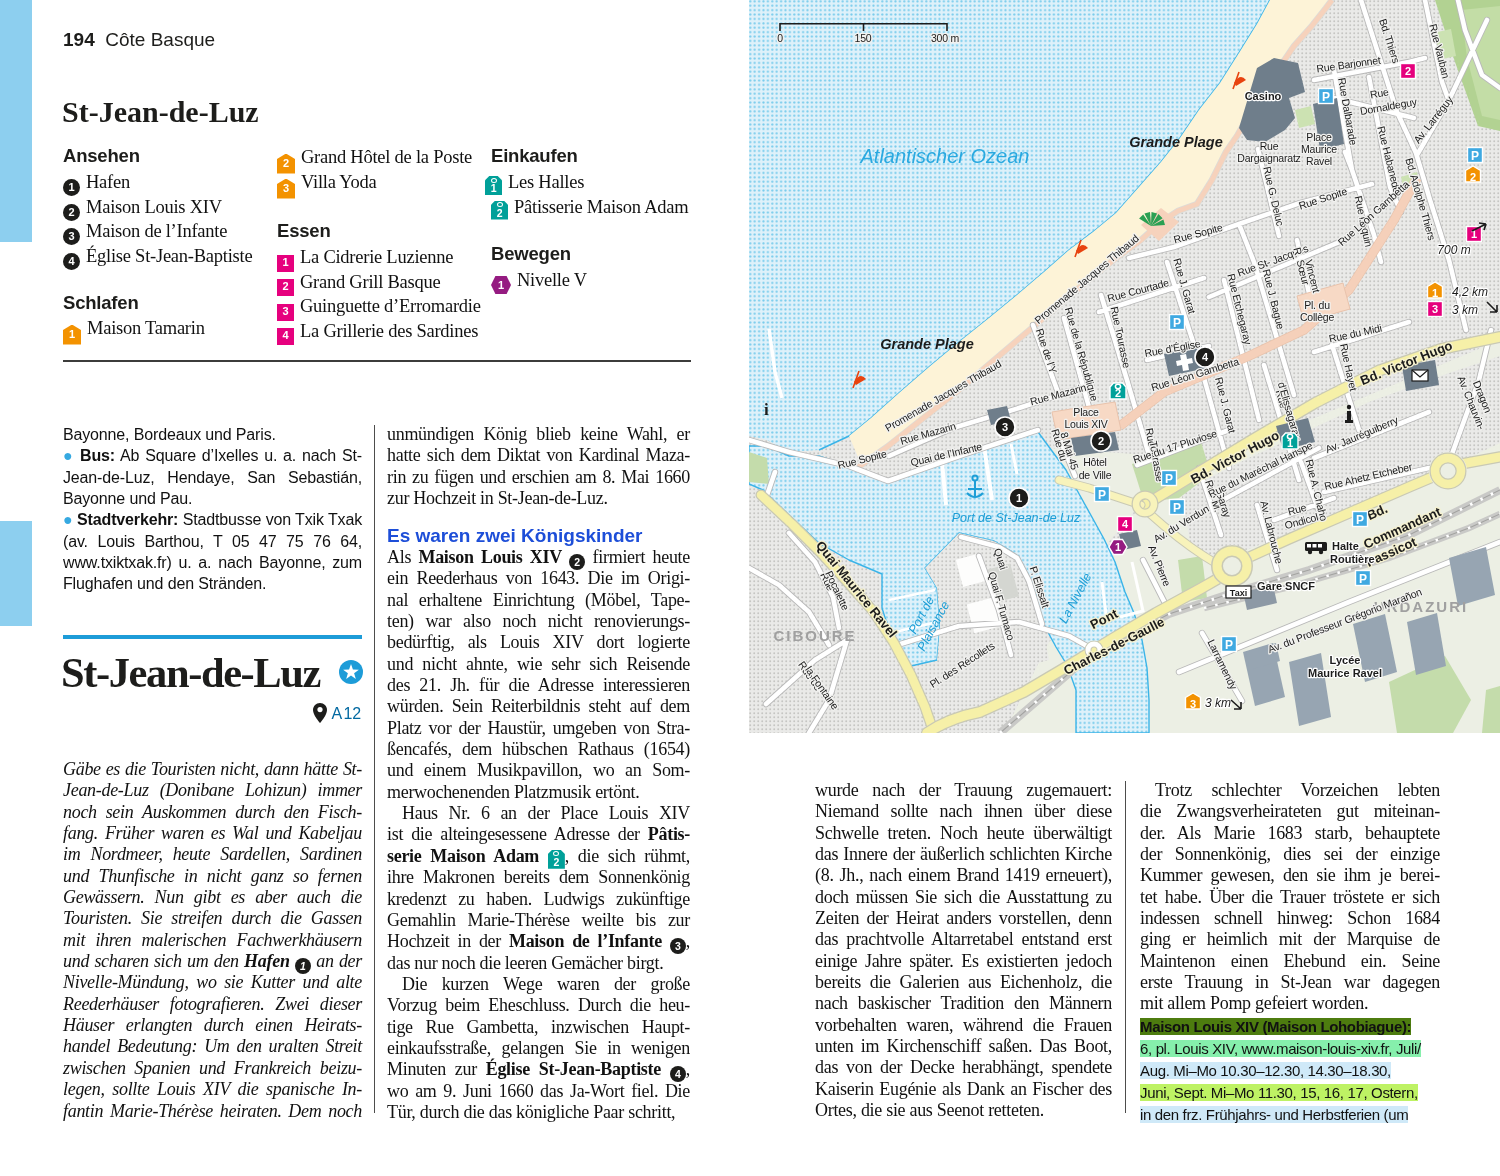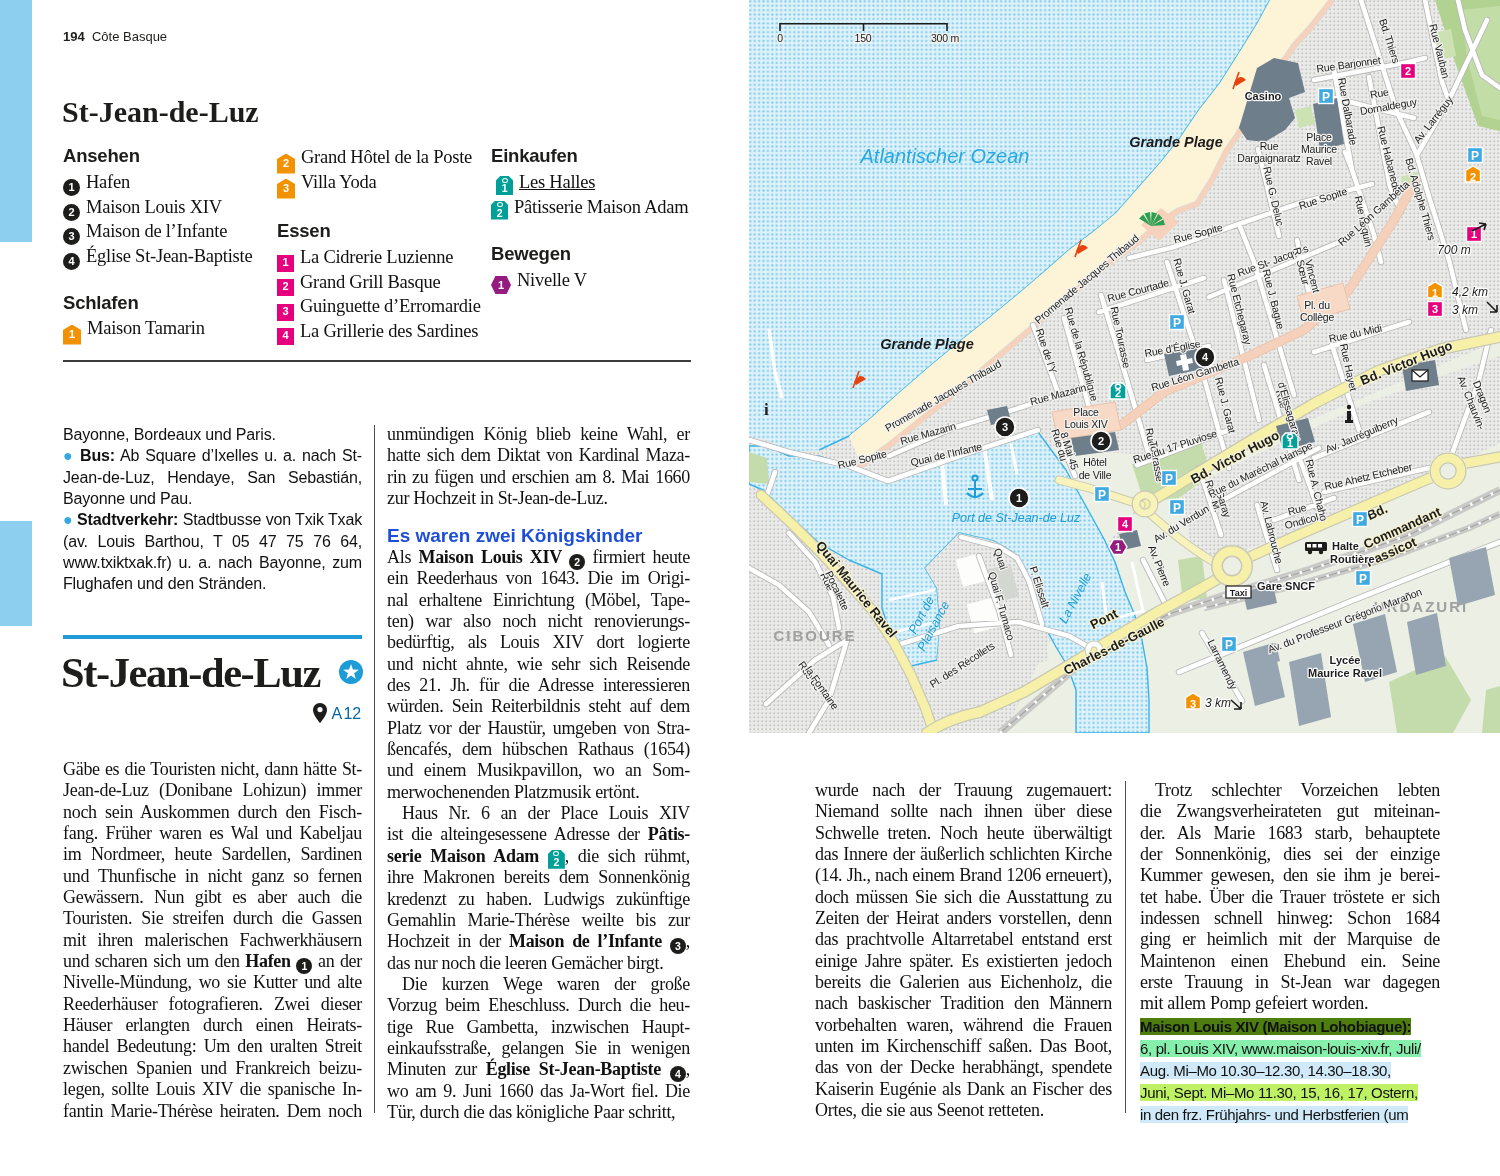--- a/index.html
+++ b/index.html
@@ -19,21 +19,21 @@
 .hd{font-weight:bold;font-size:18.5px;letter-spacing:-0.2px;color:#1d1d1b;}
 .leg{position:absolute;font-family:"Liberation Serif",serif;font-size:18.5px;letter-spacing:-0.25px;color:#111;white-space:nowrap;}
 .leg .mk,.leg .mko,.leg .mkp,.leg .mkh,.leg .bag{margin-right:6px;}
 </style></head>
 <body>
 
 <div class="abs" style="left:0;top:0;width:32px;height:242px;background:#8dcfef;"></div>
 
 <div class="abs" style="left:0;top:521px;width:32px;height:105px;background:#8dcfef;"></div>
 
-<div class="abs" style="left:63px;top:29px;font-size:13px;color:#1d1d1b;"><b>194</b>&nbsp; Côte Basque</div>
+<div class="abs" style="left:63px;top:29px;font-size:19px;color:#1d1d1b;"><b>194</b>&nbsp; Côte Basque</div>
 
 <div class="abs ser" style="left:62px;top:95px;font-size:30px;font-weight:bold;color:#1d1d1b;">St-Jean-de-Luz</div>
 
 <div class="abs hd" style="left:63px;top:145px;">Ansehen</div>
 
 <div class="leg" style="left:63px;top:172px;"><span class="mk">1</span>Hafen</div>
 
 <div class="leg" style="left:63px;top:196.5px;"><span class="mk">2</span>Maison Louis XIV</div>
 
 <div class="leg" style="left:63px;top:221px;"><span class="mk">3</span>Maison de l’Infante</div>
@@ -53,21 +53,21 @@
 <div class="leg" style="left:277px;top:247px;"><span class="mkp">1</span>La Cidrerie Luzienne</div>
 
 <div class="leg" style="left:277px;top:271.5px;"><span class="mkp">2</span>Grand Grill Basque</div>
 
 <div class="leg" style="left:277px;top:296px;"><span class="mkp">3</span>Guinguette d’Erromardie</div>
 
 <div class="leg" style="left:277px;top:320.5px;"><span class="mkp">4</span>La Grillerie des Sardines</div>
 
 <div class="abs hd" style="left:491px;top:145px;">Einkaufen</div>
 
-<div class="leg" style="left:496px;top:172px;text-decoration:underline;"><span class="bag">1</span>Les Halles</div>
+<div class="leg" style="left:485px;top:172px;"><span class="bag">1</span>Les Halles</div>
 
 <div class="leg" style="left:491px;top:196.5px;"><span class="bag">2</span>Pâtisserie Maison Adam</div>
 
 <div class="abs hd" style="left:491px;top:243px;">Bewegen</div>
 
 <div class="leg" style="left:491px;top:270px;"><span class="mkh">1</span>Nivelle V</div>
 
 <div class="abs" style="left:63px;top:360px;width:628px;height:1.5px;background:#3c3c3b;"></div>
 
 <div class="abs" style="left:374px;top:425px;width:1.3px;height:688px;background:#4d4d4c;"></div>
@@ -94,21 +94,21 @@
     <path d="M13.5 4.5l2.16 6.3 6.66.14-5.31 4.02 1.93 6.37-5.44-3.84-5.44 3.84 1.93-6.37-5.31-4.02 6.66-.14z" fill="#fff"></path>
   </svg>
 
 <div class="abs" style="left:313px;top:703px;width:50px;">
 <svg width="14" height="20" viewBox="0 0 14 20" style="vertical-align:-4px;">
       <path d="M7 0C3.1 0 0 3.1 0 7c0 5.2 7 13 7 13s7-7.8 7-13C14 3.1 10.9 0 7 0z" fill="#1d1d1b"></path>
       <circle cx="7" cy="6.6" r="2.6" fill="#fff"></circle>
     </svg>
 <span style="font-weight:normal;font-size:16px;color:#0369a1;">A 12</span></div>
 
-<div class="col ser ser18" style="left:63px;top:759px;width:299px;">
+<div class="col ser ser18" style="left:63px;top:759px;width:299px;font-style:italic;">
 <div class="ln">Gäbe es die Touristen nicht, dann hätte St-</div>
 <div class="ln">Jean-de-Luz (Donibane Lohizun) immer</div>
 <div class="ln">noch sein Auskommen durch den Fisch-</div>
 <div class="ln">fang. Früher waren es Wal und Kabeljau</div>
 <div class="ln">im Nordmeer, heute Sardellen, Sardinen</div>
 <div class="ln">und Thunfische in nicht ganz so fernen</div>
 <div class="ln">Gewässern. Nun gibt es aber auch die</div>
 <div class="ln">Touristen. Sie streifen durch die Gassen</div>
 <div class="ln">mit ihren malerischen Fachwerkhäusern</div>
 <div class="ln">und scharen sich um den <b>Hafen</b> <span class="mk" style="width:16px;height:16px;line-height:16px;font-size:10.5px;">1</span> an der</div>
@@ -158,21 +158,21 @@
 <div class="ln">Minuten zur <b>Église St-Jean-Baptiste</b> <span class="mk" style="width:16px;height:16px;line-height:16px;font-size:10.5px;">4</span>,</div>
 <div class="ln">wo am 9. Juni 1660 das Ja-Wort fiel. Die</div>
 <div class="ln end">Tür, durch die das königliche Paar schritt,</div>
 </div>
 
 <div class="col ser ser18" style="left:815px;top:780px;width:297px;">
 <div class="ln">wurde nach der Trauung zugemauert:</div>
 <div class="ln">Niemand sollte nach ihnen über diese</div>
 <div class="ln">Schwelle treten. Noch heute überwältigt</div>
 <div class="ln">das Innere der äußerlich schlichten Kirche</div>
-<div class="ln">(14. Jh., nach einem Brand 1206 erneuert),</div>
+<div class="ln">(8. Jh., nach einem Brand 1419 erneuert),</div>
 <div class="ln">doch müssen Sie sich die Ausstattung zu</div>
 <div class="ln">Zeiten der Heirat anders vorstellen, denn</div>
 <div class="ln">das prachtvolle Altarretabel entstand erst</div>
 <div class="ln">einige Jahre später. Es existierten jedoch</div>
 <div class="ln">bereits die Galerien aus Eichenholz, die</div>
 <div class="ln">nach baskischer Tradition den Männern</div>
 <div class="ln">vorbehalten waren, während die Frauen</div>
 <div class="ln">unten im Kirchenschiff saßen. Das Boot,</div>
 <div class="ln">das von der Decke herabhängt, spendete</div>
 <div class="ln">Kaiserin Eugénie als Dank an Fischer des</div>

